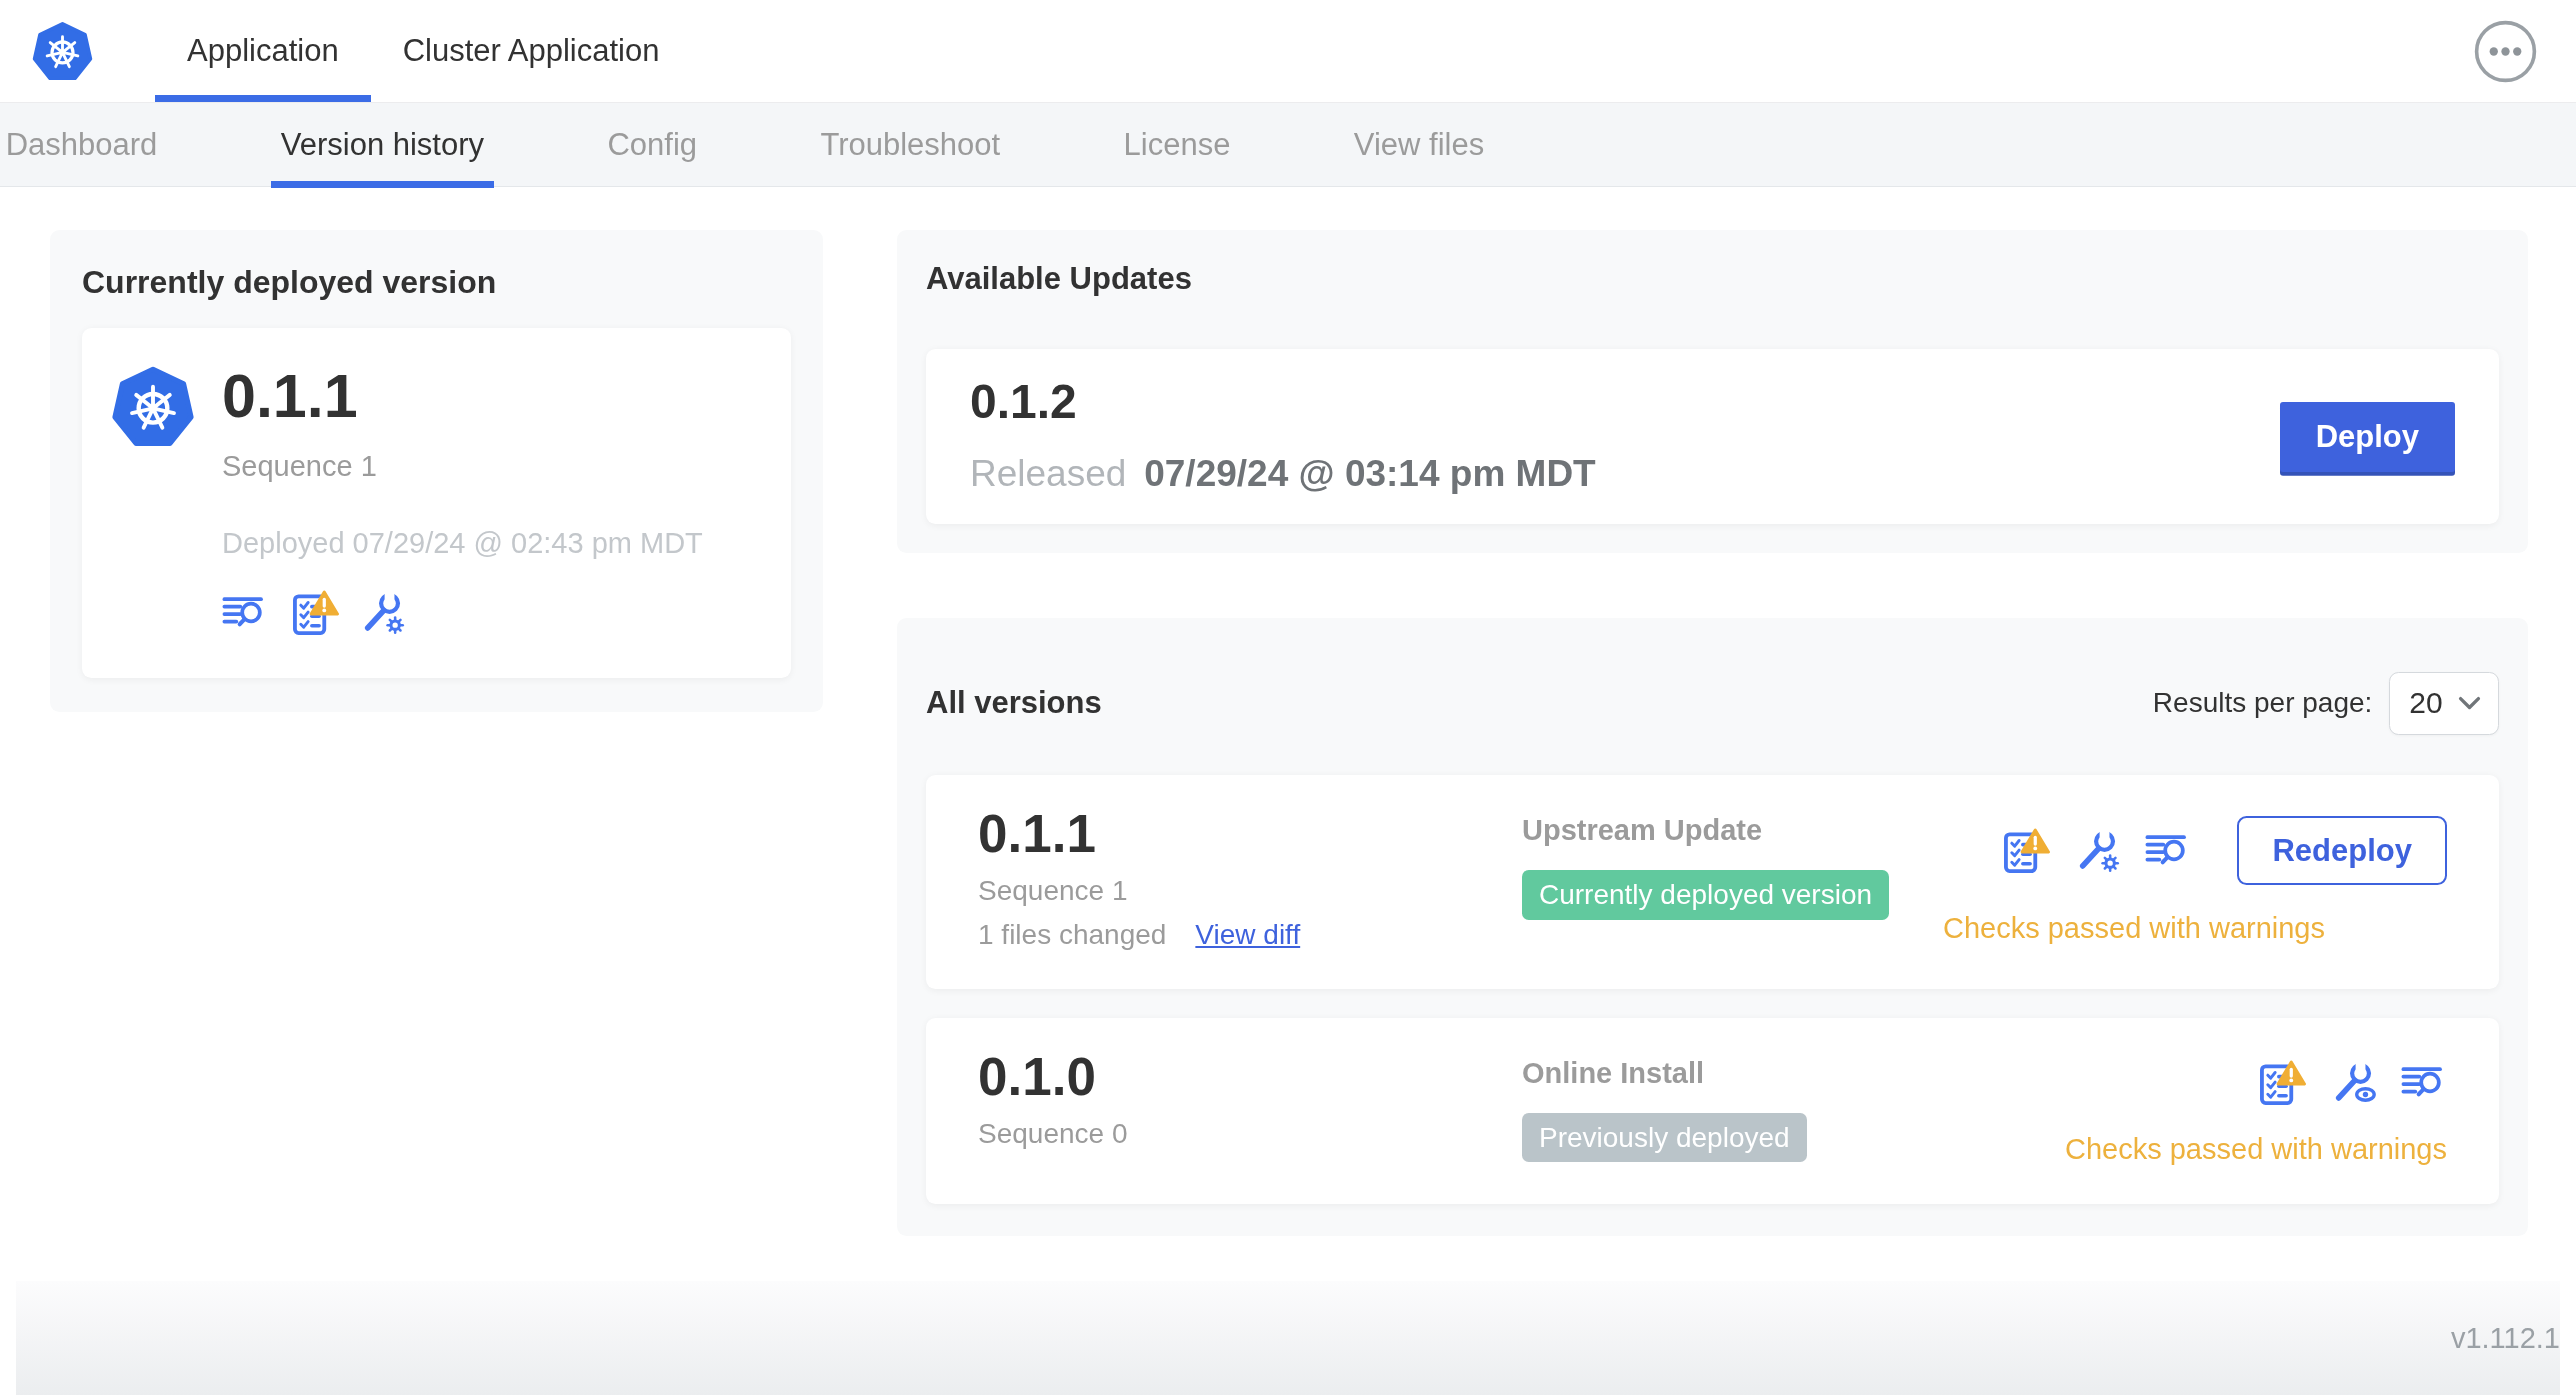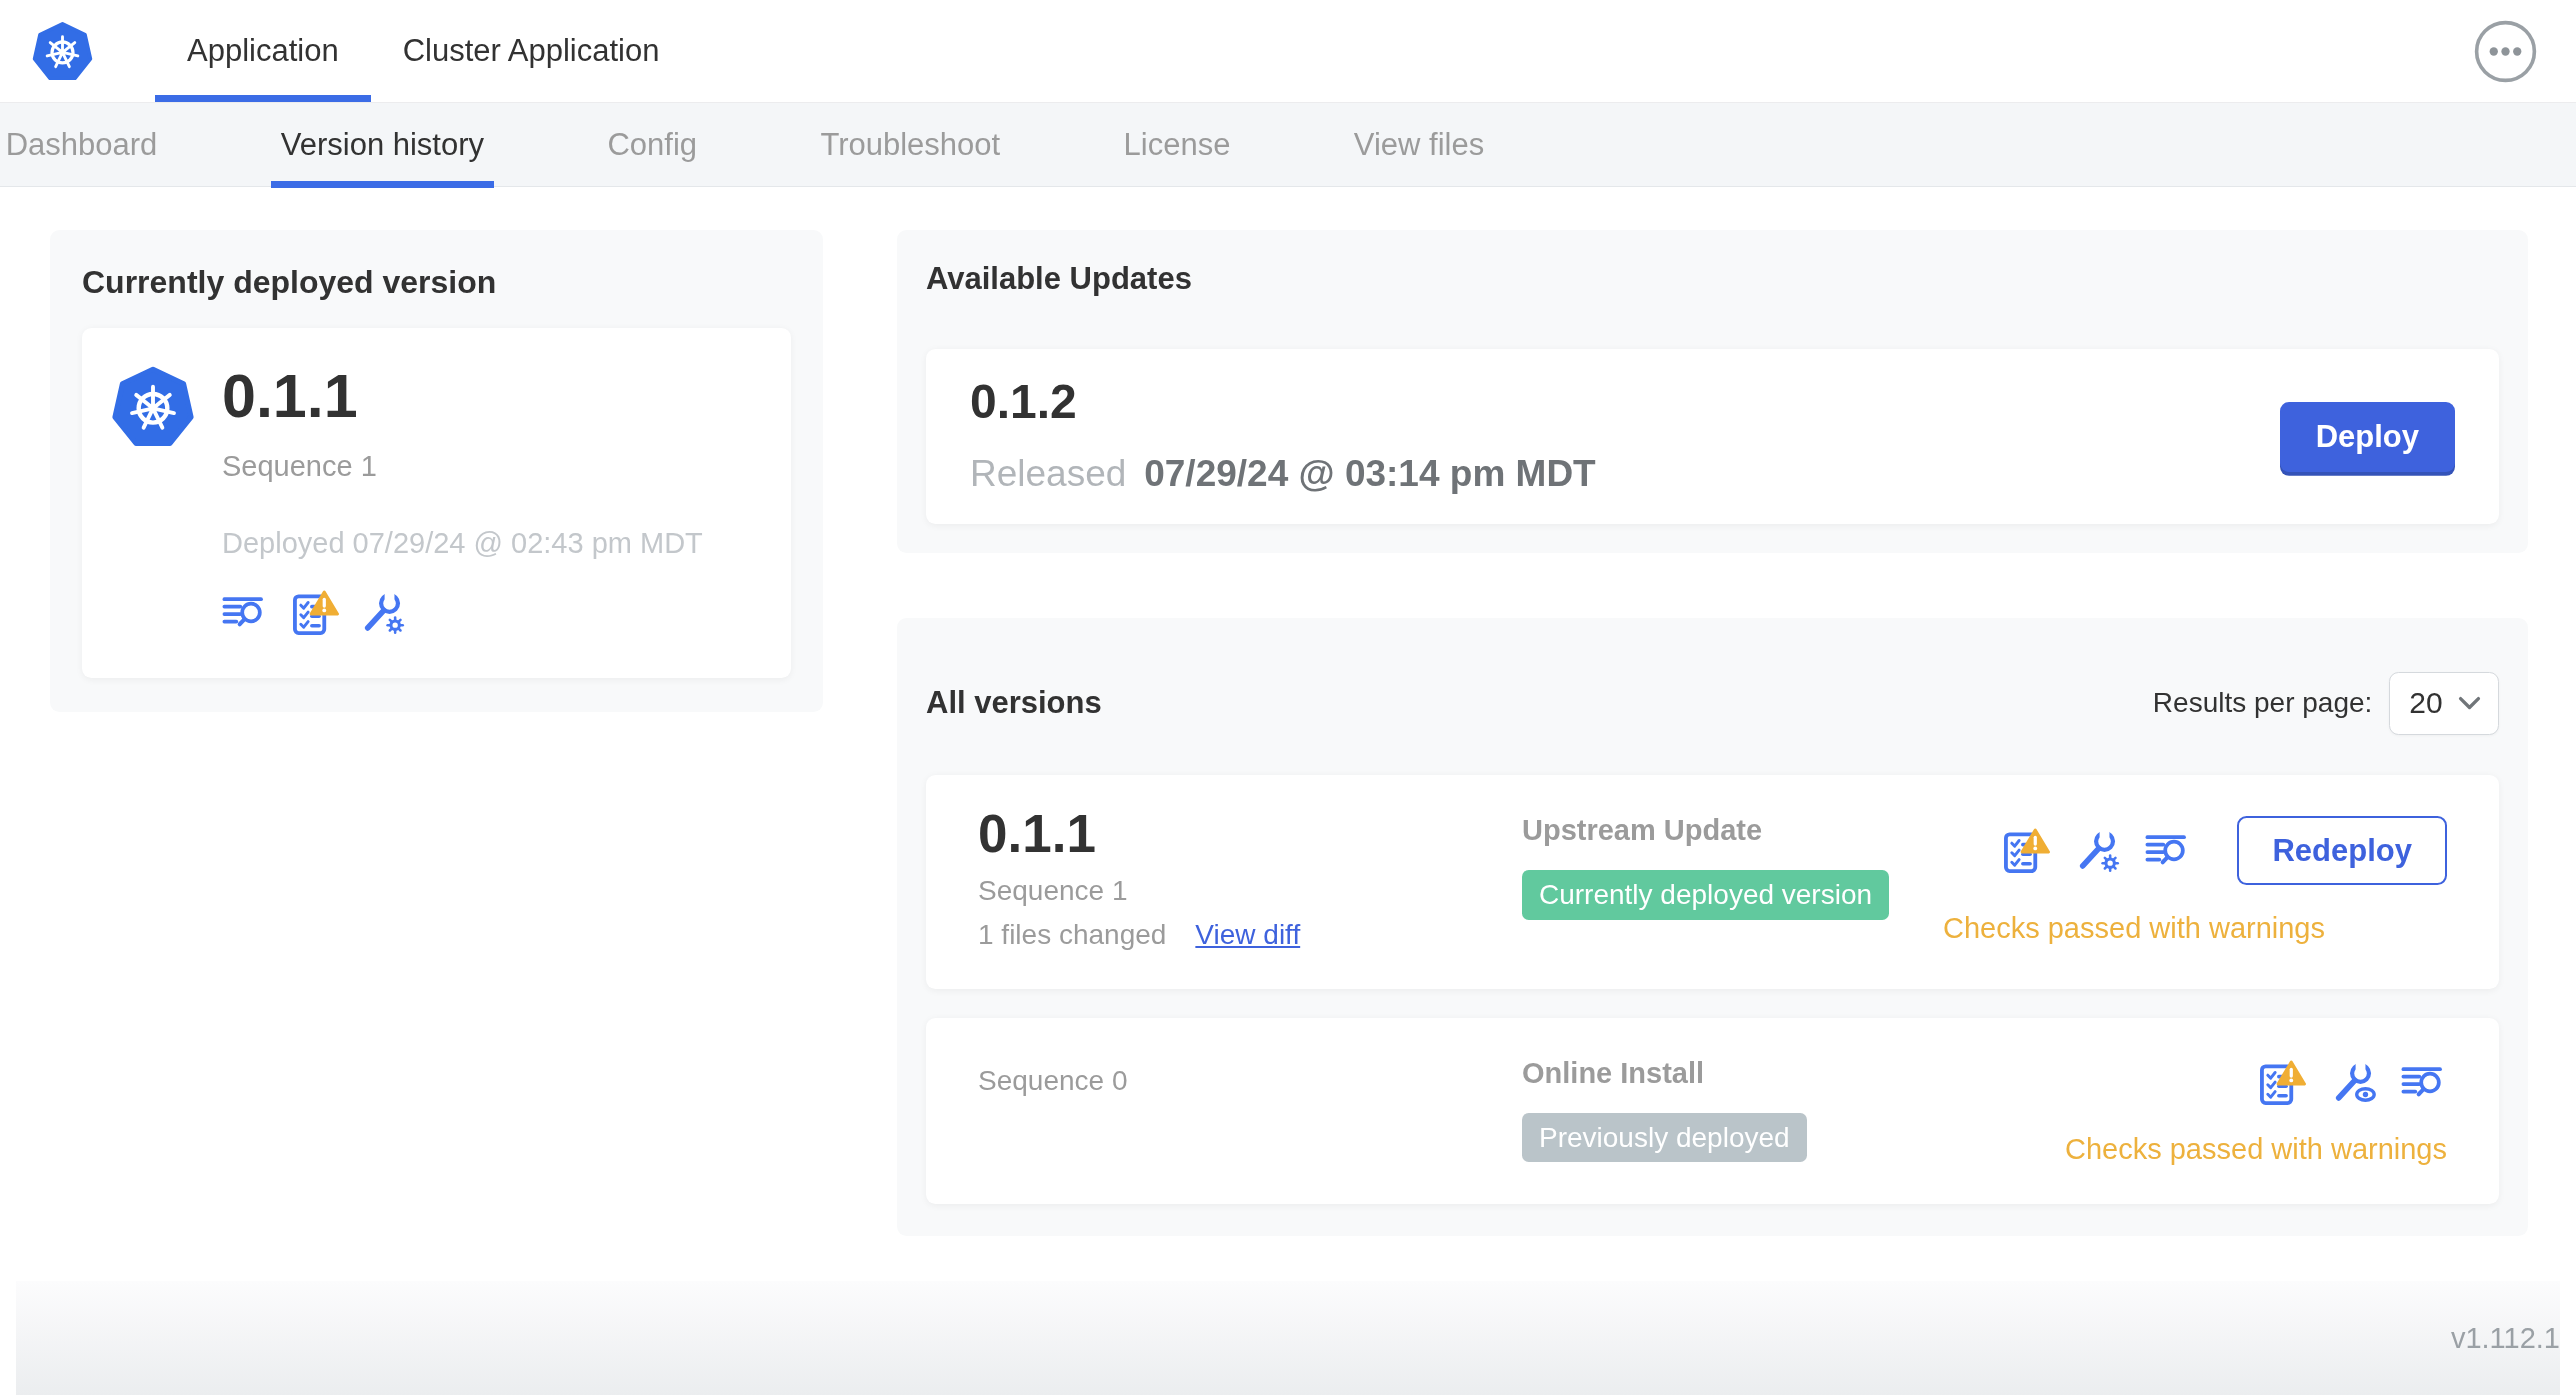--- a/index.html
+++ b/index.html
@@ -80,21 +80,21 @@
     margin-top:52px; padding:29px 44px;
     display:flex; align-items:center; justify-content:space-between;
   }
   .ver-lg { font-size:48px; font-weight:bold; line-height:1; color:#323232; }
   .released-line { margin-top:27px; font-size:37px; }
   .released-label { color:#b1b5b9; }
   .released-date { color:#6f7377; font-weight:bold; margin-left:7.6px; }
   .btn-primary {
     background:#3e62dd; color:#fff; font-size:31px; font-weight:bold;
     font-family:"Liberation Sans", sans-serif;
-    border:none; border-radius:9px; padding:17px 36px; cursor:pointer;
+    border:none; border-radius:3px; padding:17px 36px; cursor:pointer;
     box-shadow:0 3.8px 0 #3453b8;
   }
 
   
   .allv-card { margin-top:65px; padding:31px 29px 32px 29px; }
   .allv-head { display:flex; align-items:center; justify-content:space-between; padding-top:23px; }
   .rpp { display:flex; align-items:center; gap:17px; }
   .rpp-label { font-size:28px; color:#323232; }
   .rpp-select {
     background:#fff; border:1.9px solid #d5d9dd; border-radius:9.5px;
@@ -382,20 +382,21 @@
                   </svg>
               </span>
               <button class="btn-outline">Redeploy</button>
             </div>
             <div class="status-warn offset">Checks passed with warnings</div>
           </div>
         </div>
 
         <div class="white-card version-row">
           <div>
+            <div class="row-ver">0.1.0</div>
             <div class="row-seq">Sequence 0</div>
           </div>
           <div class="row-mid">
             <div class="source-label">Online Install</div>
             <span class="badge badge--gray">Previously deployed</span>
           </div>
           <div class="row-right">
             <div class="row-actions">
               <span>
                 <svg class="ic" width="50" height="47" viewBox="0 0 52 49">

